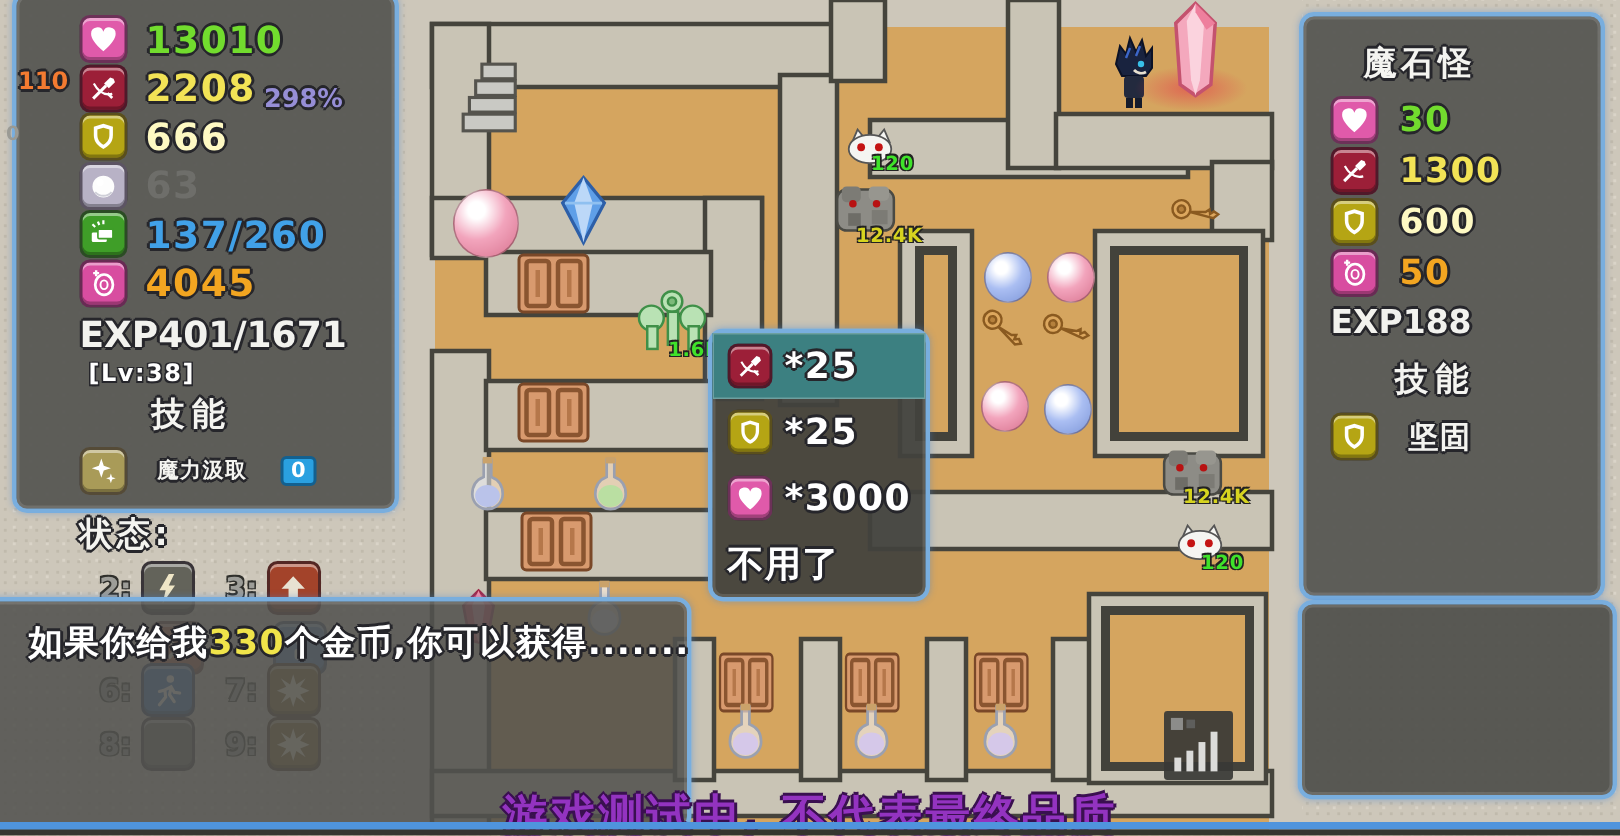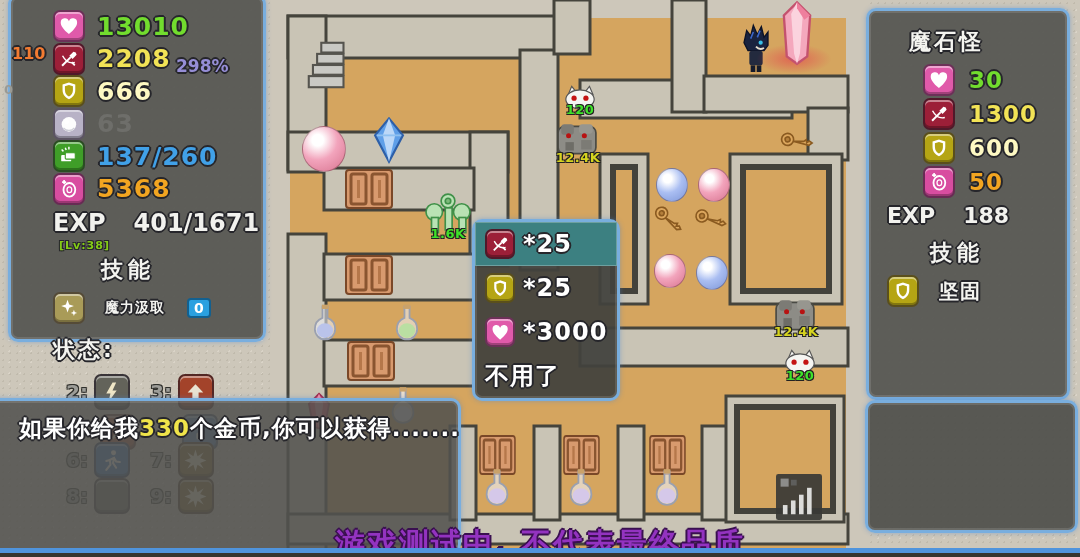--- a/index.html
+++ b/index.html
@@ -24,22 +24,22 @@
   .bg-money{background:#3f9e28;color:#3f9e28}.bg-coin{background:#d84da0;color:#d84da0}
   .bg-skill{background:#a99b58;color:#a99b58}.bg-light{background:#63635a;color:#63635a}
   .bg-arrow{background:#a3432a;color:#a3432a}.bg-run{background:#3d7cc9;color:#3d7cc9}
   .bg-burst{background:#8a6a28;color:#8a6a28}.bg-empty{background:#74746f;color:#74746f}
   
   #playerPanel{left:8px;top:-6px;width:258px;height:348px;padding:13px 0 0 42px;box-sizing:border-box;}
   .srow{height:32.5px;display:flex;align-items:center;}
   .v{font-weight:bold;font-size:25px;margin-left:12px;letter-spacing:1px;}
   .c-g{color:#72dc2e}.c-y{color:#f2e356}.c-gr{color:#fef9c3}.c-dk{color:#6e6e6a}
   .c-bl{color:#41a1e8}.c-or{color:#f2a521}
-  .expline{margin-top:4px;display:flex;gap:28px;color:#f2f2ee;font-weight:bold;font-size:24px;}
-  .lv{color:#84cc16;font-weight:bold;font-size:11px;margin:2px 0 0 6px;letter-spacing:1px;
+  .expline{margin-top:4px;display:flex;gap:0;color:#f2f2ee;font-weight:bold;font-size:24px;}
+  .lv{color:#ffffff;font-weight:bold;font-size:16px;margin:2px 0 0 6px;letter-spacing:1px;
       text-shadow:1px 1px 0 #26262b,-1px -1px 0 #26262b,1px -1px 0 #26262b,-1px 1px 0 #26262b;}
   .hdr{color:#f4f4f0;font-weight:bold;font-size:22px;letter-spacing:5px;margin-top:3px;text-align:center;width:150px;}
   .skrow{display:flex;align-items:center;margin-top:6px;height:34px;gap:12px;}
   .skname{color:#f4f4f0;font-weight:bold;font-size:14px;margin-left:8px;letter-spacing:1px;}
   .skcount{margin-left:10px;background:#2aa0e0;border:2px solid #13608f;border-radius:4px;color:#fff;
       font-weight:bold;font-size:14px;padding:0 5px;line-height:16px;}
   .statusline{color:#f4f4f0;font-weight:bold;font-size:22px;letter-spacing:3px;margin-top:10px;}
   .sidenote{position:absolute;font-weight:bold;}
   
   .hk{position:absolute;display:flex;align-items:center;gap:6px;z-index:1;}
@@ -52,27 +52,27 @@
   #dialogText{position:absolute;left:28px;top:12px;font-weight:bold;font-size:23px;color:#fff;letter-spacing:1px;white-space:nowrap;}
   #dialogText .amt{color:#f0e44a;}
   
   #choiceMenu{left:472px;top:219px;width:148px;height:182px;z-index:7;background:rgba(66,66,62,.94);padding:0 0;box-sizing:border-box;}
   .mrow{height:44px;display:flex;align-items:center;padding-left:10px;gap:8px;}
   .mrow.sel{background:#3c8081;box-shadow:inset 0 0 0 1px rgba(255,255,255,.25);}
   .mlabelTxt{color:#fff;font-weight:bold;font-size:24px;letter-spacing:1px;}
   
   #monsterPanel{left:866px;top:8px;width:204px;height:392px;padding:16px 0 0 18px;box-sizing:border-box;}
   #monsterPanel .title{color:#f4f4f0;font-weight:bold;font-size:22px;letter-spacing:3px;margin-left:22px;height:36px;}
-  .mstat{height:34px;display:flex;align-items:center;margin-left:36px;}
+  .mstat{height:34px;display:flex;align-items:center;}
   .mv{font-weight:bold;font-size:23px;margin-left:14px;letter-spacing:1px;}
   #emptyPanel{left:865px;top:400px;width:207px;height:127px;background:rgba(78,78,74,.92);}
   
   #map{position:absolute;left:270px;top:0;width:598px;height:557px;}
   .mlabel{position:absolute;font-weight:bold;font-size:13px;text-align:center;letter-spacing:0.5px;
-     text-shadow:1px 1px 0 #222,-1px -1px 0 #222,1px -1px 0 #222,-1px 1px 0 #222;}
+     text-shadow:1px 1px 0 #222,-1px -1px 0 #222,1px -1px 0 #222,-1px 1px 0 #222;padding-left:15px;}
   .lab-g{color:#3fe22a}.lab-y{color:#d6d41f}
   .orb{position:absolute;border-radius:50%;border:1px solid rgba(60,30,30,.35);}
   .orb.pink{background:radial-gradient(circle at 35% 30%,#fff 0 14%,#f2a4bc 48%,#d8738f 100%);}
   .orb.blue{background:radial-gradient(circle at 35% 30%,#fff 0 14%,#aabef2 48%,#7d96d8 100%);}
   .glow{position:absolute;background:radial-gradient(ellipse,rgba(232,40,70,.5),rgba(232,40,70,0) 70%);}
   
   #footerNotice{left:0;right:0;top:524px;text-align:center;z-index:9;font-weight:bold;font-size:30px;
      color:#9333c0;letter-spacing:2px;
      text-shadow:2px 0 0 #3a1050,-2px 0 0 #3a1050,0 2px 0 #3a1050,0 -2px 0 #3a1050,1px 1px 0 #3a1050,-1px -1px 0 #3a1050;}
   #bottomLine{left:0;top:548px;width:1080px;height:5px;background:#4f94dd;z-index:10;}
@@ -413,21 +413,21 @@
     <div class="srow">
       <span class="sicon i28 bg-coin">
         <svg viewBox="0 0 24 24">
             <g stroke="#fff" fill="none" stroke-width="2">
               <ellipse cx="12.5" cy="13" rx="6.5" ry="7.5"></ellipse>
               <ellipse cx="12.5" cy="13" rx="2.6" ry="3.2" stroke-width="1.4"></ellipse>
             </g>
             <path d="M4.5 4.5 h4.4 M6.7 2.3 v4.4" stroke="#fff" stroke-width="1.8"></path>
           </svg>
         </span>
-      <span class="v c-or otx">5368</span>
+      <span class="v c-or otx">4045</span>
     </div>
     <div class="expline otx">
       <span>EXP</span>
       <span>401/1671</span>
     </div>
     <div class="lv">[Lv:38]</div>
     <div class="hdr otx">技能</div>
     <div class="skrow">
       <span class="sicon i28 bg-skill">
         <svg viewBox="0 0 24 24">

